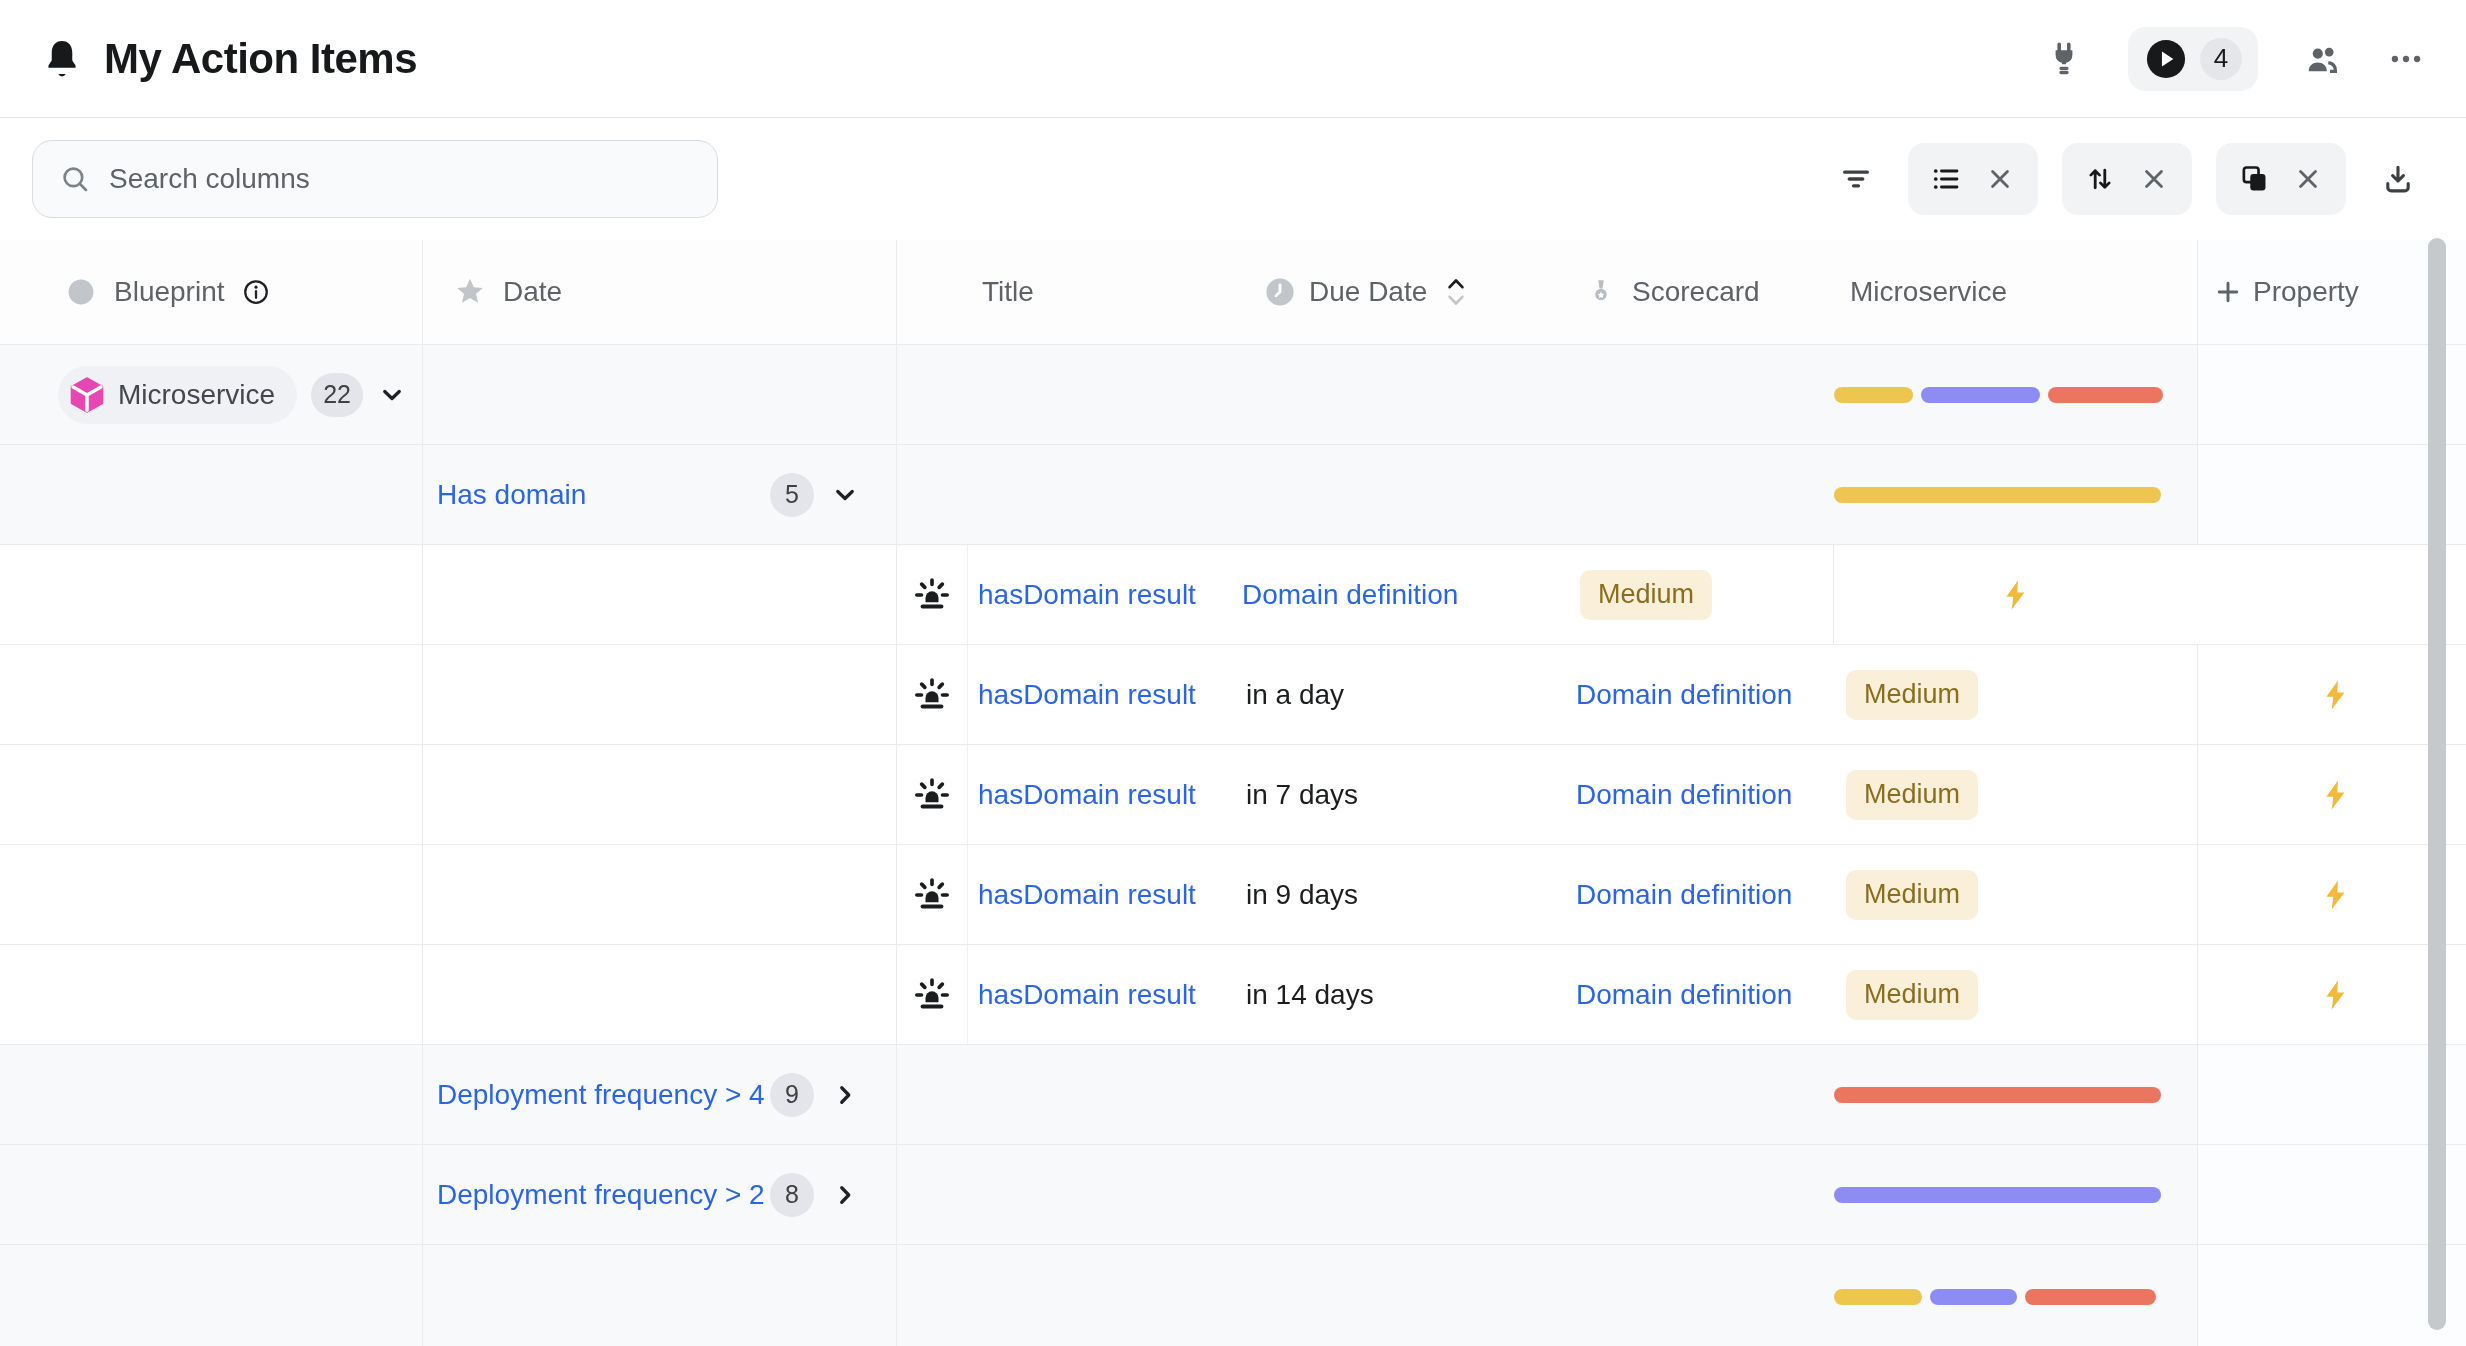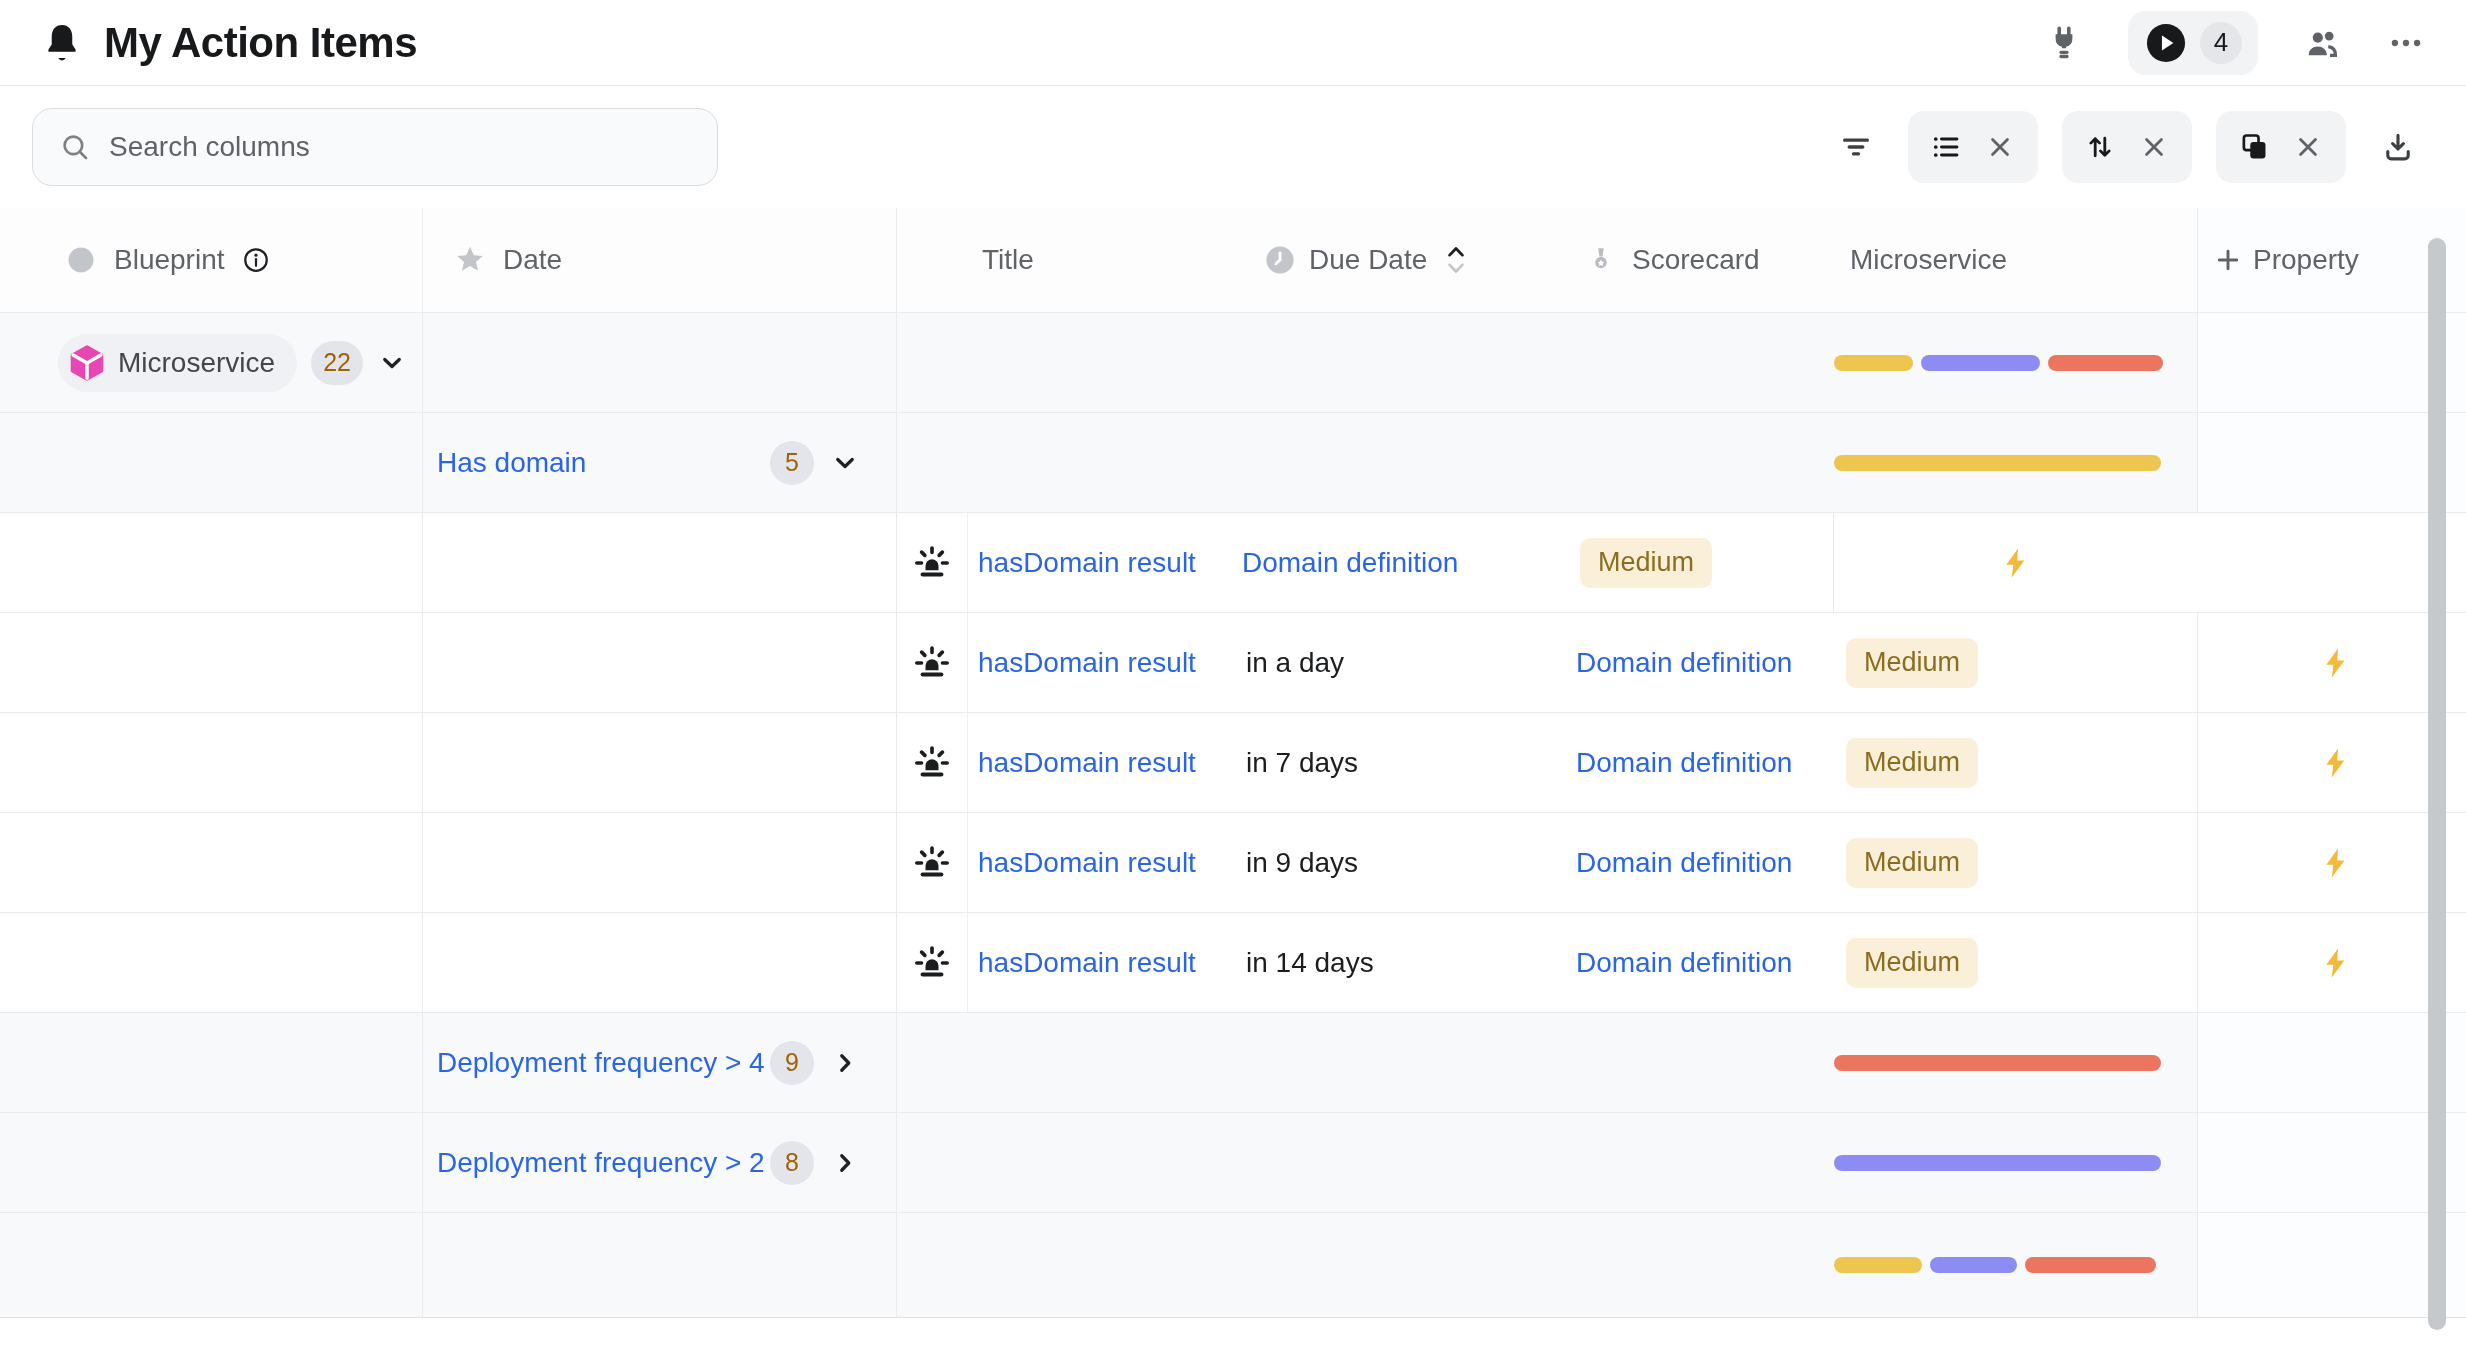--- a/index.html
+++ b/index.html
@@ -1,21 +1,21 @@
 <!DOCTYPE html>
 <html style="--link: #2a65e5; --bar-yellow: #edc54f; --bar-purple: #8d8cf2; --bar-red: #ec7560; --medium-badge-bg: #faf0d9; --medium-badge-text: #8a6d1e; --microservice-pink: #e747b2; --lightning: #f2b93a;"><head>
 <meta charset="utf-8">
 <style>
   * { margin:0; padding:0; box-sizing:border-box; }
   html,body { background:#fff; }
   body { font-family:"Liberation Sans", sans-serif; color:#1f2226; }
   .page { position:relative; width:2466px; height:1346px; background:#fff; overflow:hidden; }
 
   
-  .titlebar { height:86px; display:flex; align-items:center; padding:0 40px; border-bottom:1px solid #e4e5e7; }
+  .titlebar { height:118px; display:flex; align-items:center; padding:0 40px; border-bottom:1px solid #e4e5e7; }
   .titlebar .bell { width:44px; height:44px; margin-right:20px; }
   .page-title { font-size:42px; font-weight:700; color:#17191b; letter-spacing:-0.5px; }
   .titlebar .spacer { flex:1; }
   .tb-icon { width:40px; height:40px; display:flex; align-items:center; justify-content:center; cursor:pointer; }
   .tb-icon svg { width:36px; height:36px; }
   .titlebar-right { display:flex; align-items:center; gap:44px; }
   .runs-pill { display:flex; align-items:center; gap:12px; background:#f1f3f4; border-radius:18px; padding:10px 16px; cursor:pointer; }
   .runs-pill svg { width:44px; height:44px; display:block; }
   .runs-count { width:42px; height:42px; border-radius:50%; background:#e4e6e9; display:flex; align-items:center; justify-content:center; font-size:26px; color:#17191b; }
 
@@ -61,21 +61,21 @@
   .thead .c-score { padding-left:18px; }
   .thead .c-crit { padding-left:16px; }
   .thead .c-prop { gap:10px; justify-content:flex-start; padding-left:15px; }
   .thead svg.hicon { width:34px; height:34px; flex:none; }
   .thead svg.hicon-sm { width:30px; height:30px; flex:none; }
   .sort-stack { width:22px; height:36px; margin-left:6px; }
 
   
   .bp-chip { height:58px; border-radius:29px; background:#f0f1f4; display:flex; align-items:center; gap:12px; padding:0 22px 0 10px; font-size:28px; color:#43464a; cursor:pointer; }
   .bp-chip svg { width:38px; height:38px; }
-  .count-badge { min-width:44px; height:44px; padding:0 12px; border-radius:22px; background:#e4e5eb; color:#a16207; font-size:25px; display:flex; align-items:center; justify-content:center; }
+  .count-badge { min-width:44px; height:44px; padding:0 12px; border-radius:22px; background:#e4e5eb; color:#404040; font-size:25px; display:flex; align-items:center; justify-content:center; }
   .chev { width:30px; height:30px; cursor:pointer; flex:none; }
   .link { color:var(--link, #2a65e5); font-size:28px; font-weight:500; text-decoration:none; cursor:pointer; white-space:nowrap; }
   .rule-label { font-weight:400; }
   .rule-right { margin-left:auto; display:flex; align-items:center; gap:16px; }
   .due-text { font-size:28px; color:#1b1d1f; }
   .crit-badge { height:50px; border-radius:10px; background:var(--medium-badge-bg,#faf0d9); color:var(--medium-badge-text,#8a6d1e); font-size:27px; display:flex; align-items:center; padding:0 18px; }
   .alarm { width:40px; height:40px; }
   .bolt { width:34px; height:34px; cursor:pointer; }
   .bars { display:flex; gap:8px; align-items:center; }
   .bar { height:16px; border-radius:8px; }

